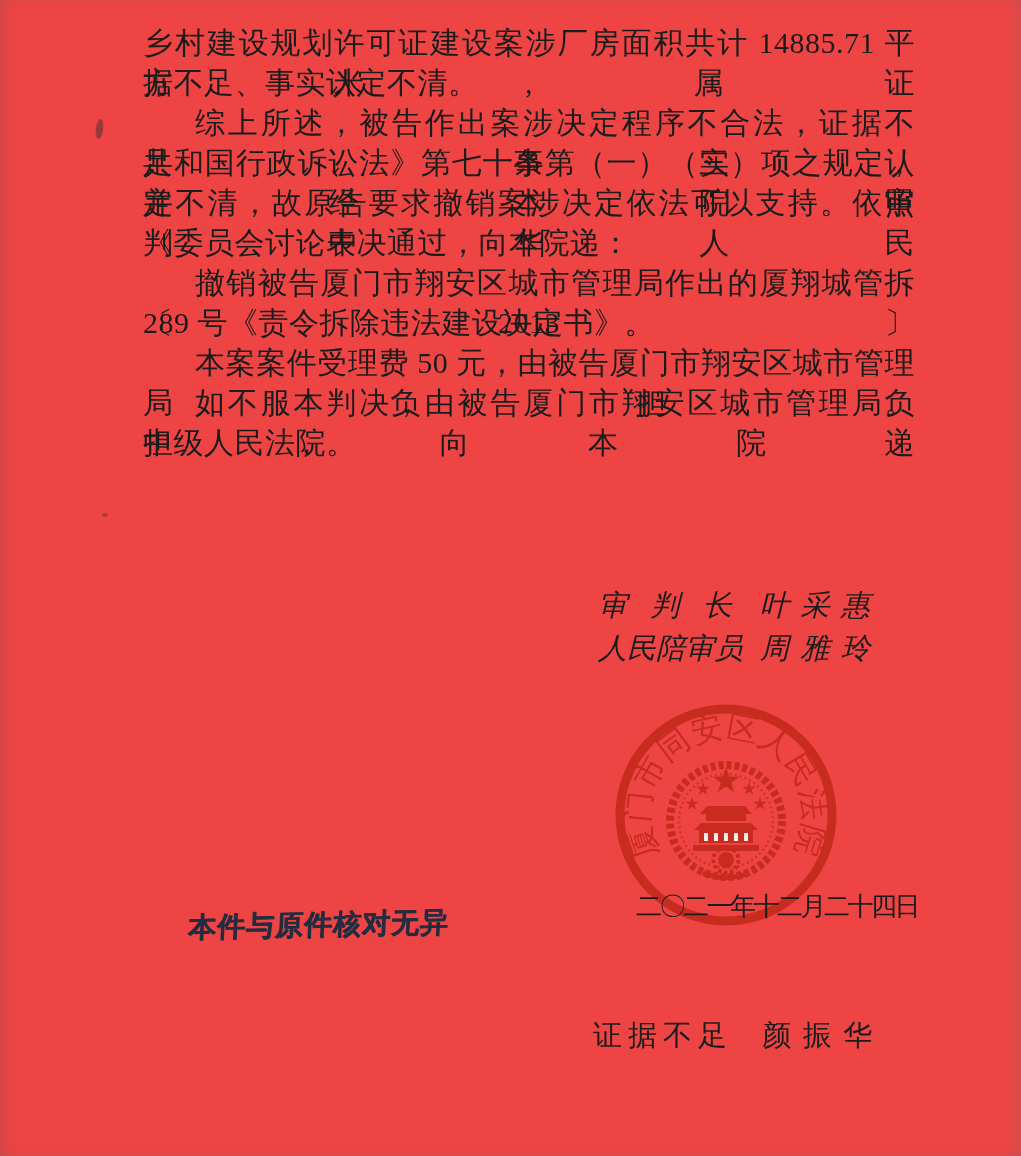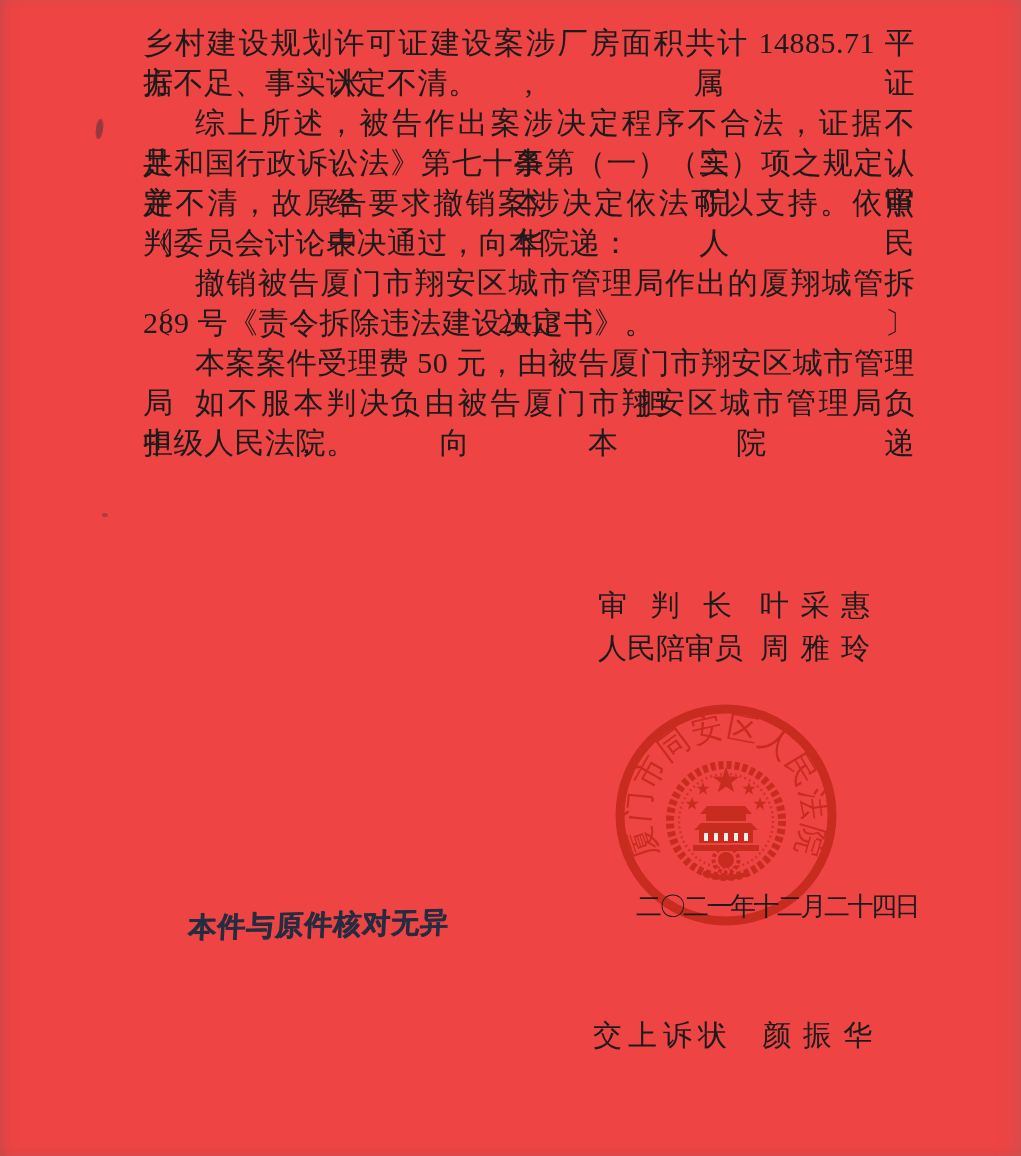--- a/index.html
+++ b/index.html
@@ -26,21 +26,21 @@
   }
   .judgment-text .line{
     height:40px;line-height:40px;white-space:nowrap;
     letter-spacing:.5px;
   }
   .judgment-text .line.full{
     white-space:normal;text-align:justify;text-align-last:justify;
   }
   .judgment-text .line.indent{text-indent:52px;}
   
-  .signature-block{position:absolute;left:598px;top:584px;font-size:29px;}
+  .signature-block{position:absolute;left:598px;top:584px;font-size:29px;font-style:italic;}
   .sig-row{height:43px;line-height:43px;white-space:nowrap;}
   .sig-title{
     display:inline-block;width:134px;vertical-align:top;
     text-align:justify;text-align-last:justify;
   }
   .sig-name{
     display:inline-block;width:110px;vertical-align:top;margin-left:28px;
     text-align:justify;text-align-last:justify;
   }
   
@@ -138,17 +138,17 @@
         </g>
       </g>
     </svg>
   </div>
 
   <div class="judgment-date">二〇二一年十二月二十四日</div>
 
   <div class="verification-stamp">本件与原件核对无异</div>
 
   <div class="clerk-row">
-    <span class="sig-title">交上诉状</span>
+    <span class="sig-title">证据不足</span>
     <span class="sig-name">颜振华</span>
   </div>
 
 </div>
 
 </body></html>

